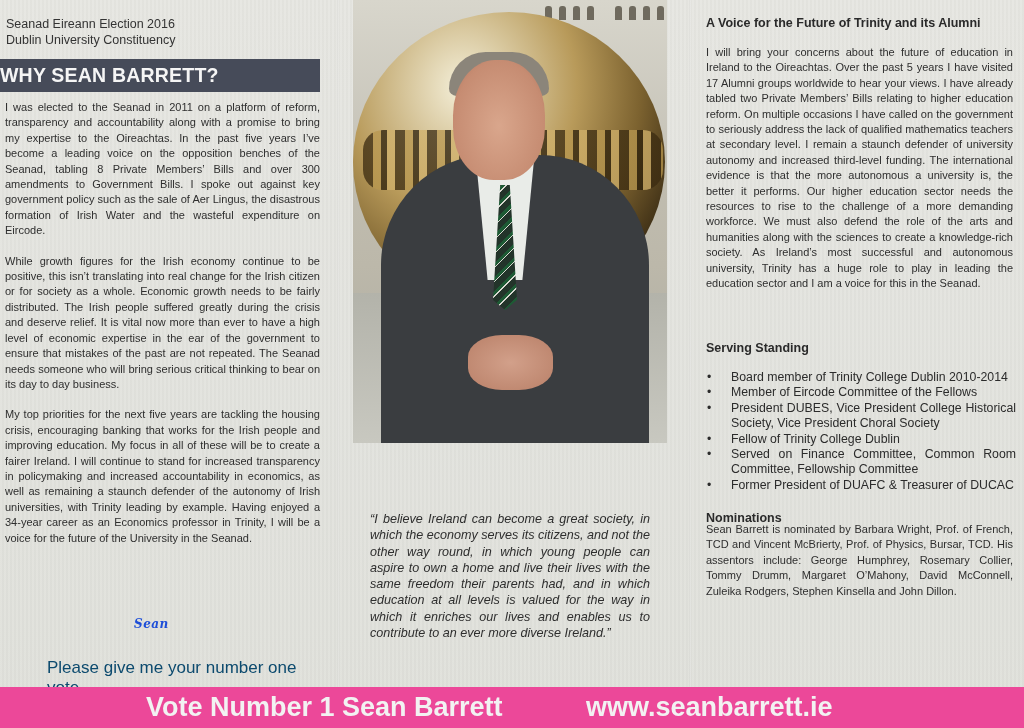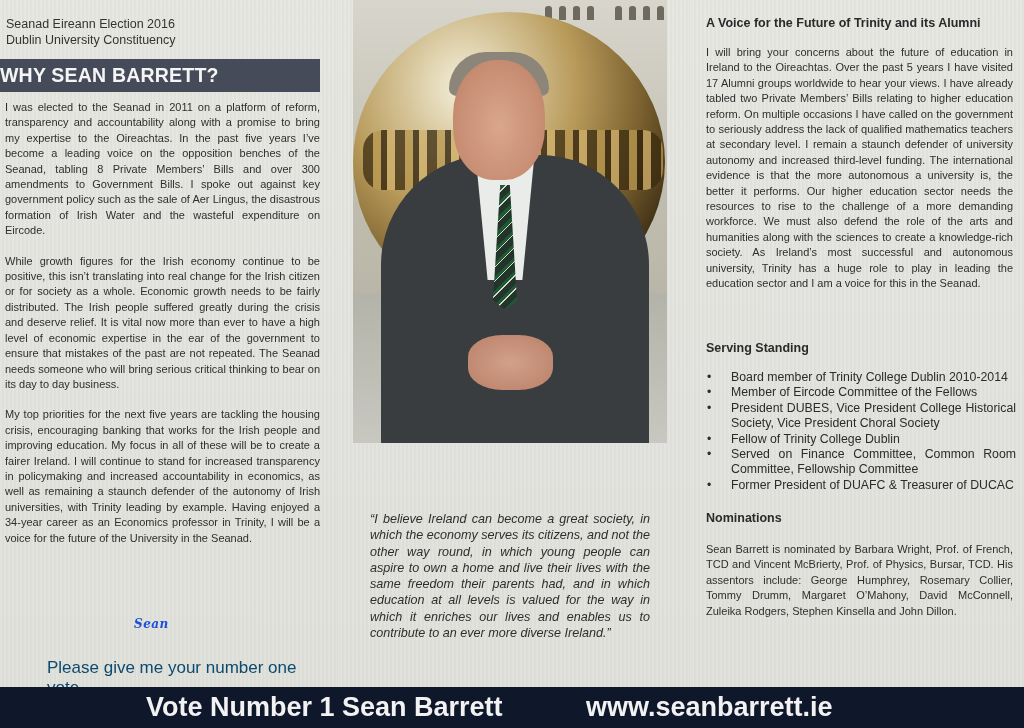--- a/index.html
+++ b/index.html
@@ -105,21 +105,21 @@
   #right { left: 696px; width: 328px; height: 508px; }
   .section-title { position: absolute; left: 10px; font-weight: bold; font-size: 12.5px; color: #2a2a2a; }
   #right .body-text { left: 10px; width: 307px; }
   .bullets { position: absolute; left: 10px; top: 370px; width: 310px; margin: 0; padding: 0; list-style: none; font-size: 12.3px; line-height: 15.4px; }
   .bullets li { position: relative; padding-left: 25px; text-align: justify; }
   .bullets li .dot { position: absolute; left: 1px; top: 0; }
 
   
   .footer {
     position: absolute; left: 0; top: 687px; width: 1024px; height: 41px; z-index: 3;
-    background: #0f172a; color: #f2f2f2;
+    background: #ec4899; color: #f2f2f2;
     font-weight: bold; font-size: 27px; line-height: 41px;
   }
   .footer .slogan { position: absolute; left: 146px; }
   .footer .website { position: absolute; left: 586px; }
 </style>
 </head>
 <body>
 
 <div class="paper-texture"></div>
 <div class="fold" style="left:337px"></div>
@@ -173,19 +173,19 @@
   <ul class="bullets">
     <li><span class="dot">•</span><span>Board member of Trinity College Dublin 2010-2014</span></li>
     <li><span class="dot">•</span><span>Member of Eircode Committee of the Fellows</span></li>
     <li><span class="dot">•</span><span>President DUBES, Vice President College Historical Society, Vice President Choral Society</span></li>
     <li><span class="dot">•</span><span>Fellow of Trinity College Dublin</span></li>
     <li><span class="dot">•</span><span>Served on Finance Committee, Common Room Committee, Fellowship Committee</span></li>
     <li><span class="dot">•</span><span>Former President of DUAFC &amp; Treasurer of DUCAC</span></li>
   </ul>
 
   <div class="section-title" style="top:511px">Nominations</div>
-  <div class="body-text" style="top:542px">Sean Barrett is nominated by Barbara Wright, Prof. of French, TCD and Vincent McBrierty, Prof. of Physics, Bursar, TCD. His assentors include: George Humphrey, Rosemary Collier, Tommy Drumm, Margaret O’Mahony, David McConnell, Zuleika Rodgers, Stephen Kinsella and John Dillon.</div>
+  <div class="body-text" style="top:522px">Sean Barrett is nominated by Barbara Wright, Prof. of French, TCD and Vincent McBrierty, Prof. of Physics, Bursar, TCD. His assentors include: George Humphrey, Rosemary Collier, Tommy Drumm, Margaret O’Mahony, David McConnell, Zuleika Rodgers, Stephen Kinsella and John Dillon.</div>
 </section>
 
 <footer class="footer">
   <span class="slogan">Vote Number 1 Sean Barrett</span>
   <span class="website">www.seanbarrett.ie</span>
 </footer>
 
 </body></html>

